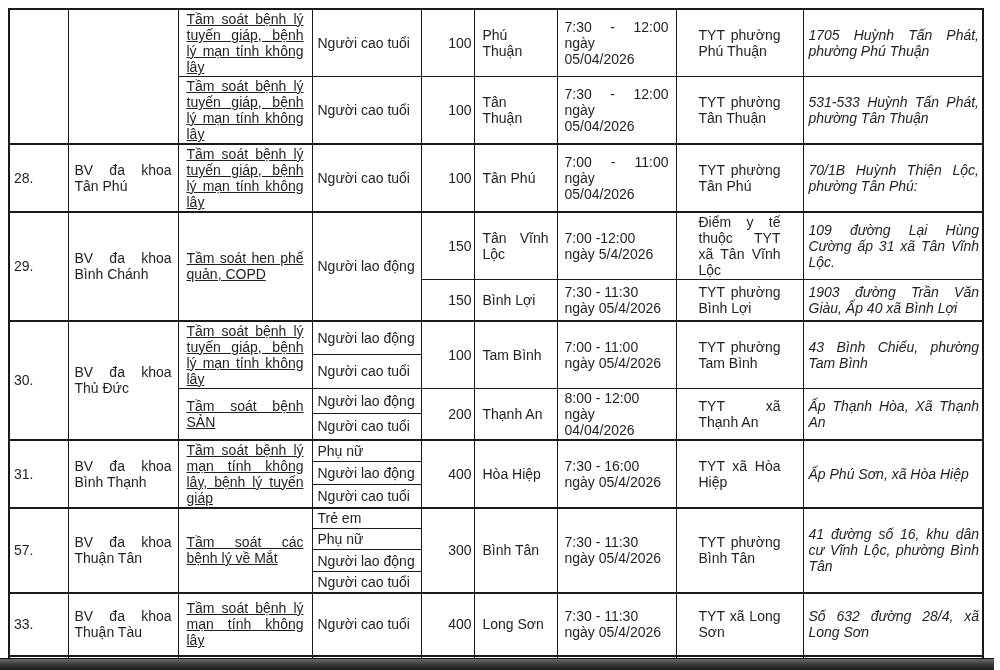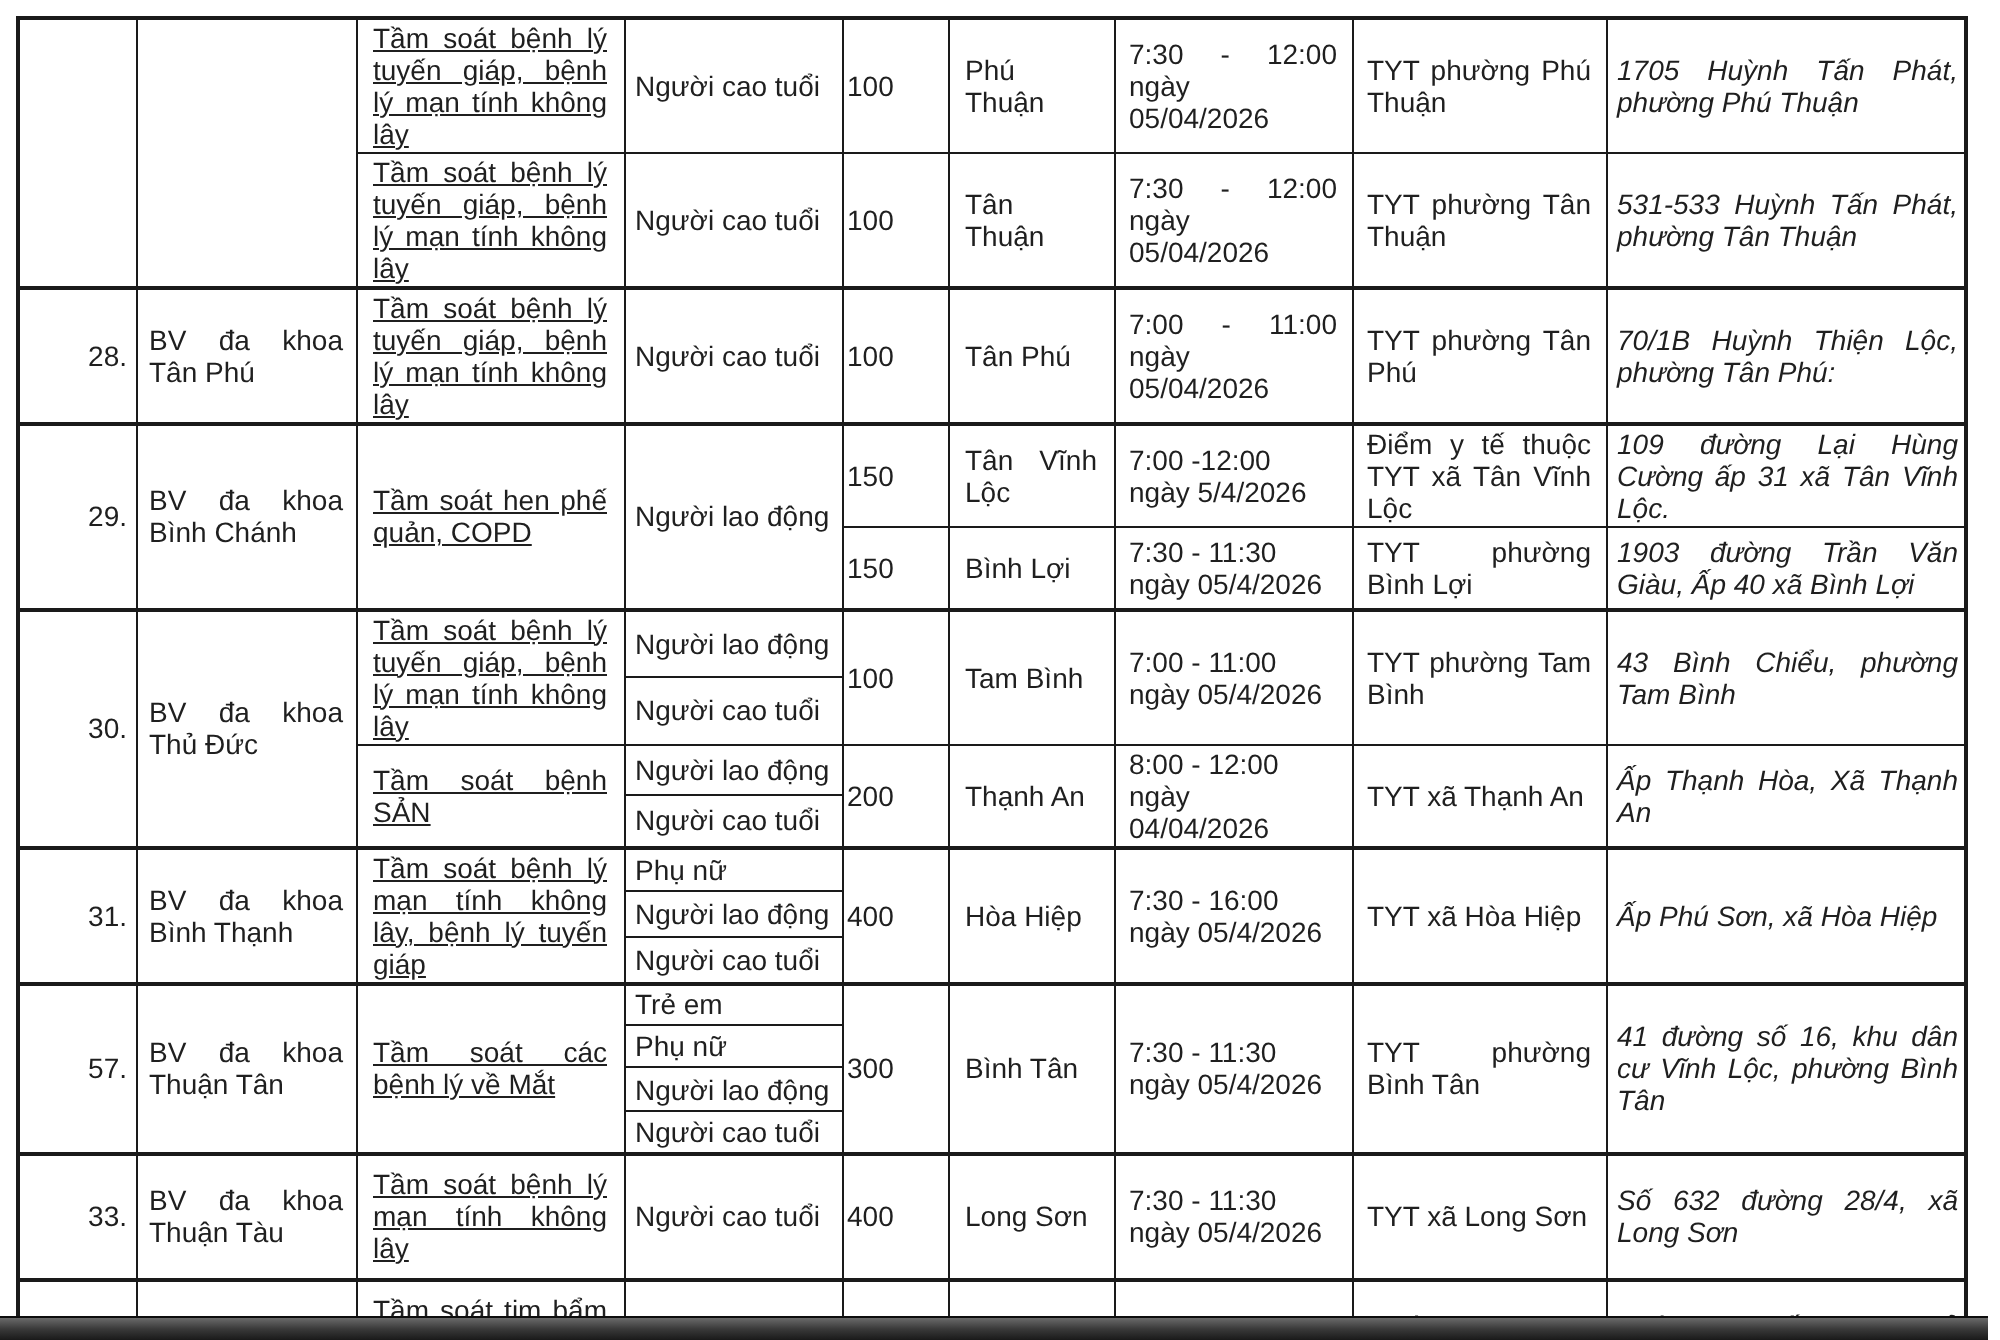--- a/index.html
+++ b/index.html
@@ -15,29 +15,29 @@
     border:2px solid #1a1a1a;
   }
   td{
     border:1px solid #1a1a1a;
     padding:1px 7px;
     vertical-align:middle;
     overflow:hidden;
     word-wrap:break-word;
   }
   tr.gt > td{border-top-width:2px;}
-  td.c-stt{text-align:right;padding:1px 4px;}
+  td.c-stt{text-align:left;padding:1px 4px;}
   td.c-hosp{text-align:justify;padding:11px 6px;}
   td.c-screen{text-align:justify;padding:1px 8px;text-decoration:underline;}
   td.c-target{padding:1px 5px;white-space:nowrap;margin-top:42px;}
-  td.c-qty{text-align:left;padding:1px 2px;}
+  td.c-qty{text-align:right;padding:1px 2px;}
   td.c-loc{text-align:justify;padding:1px 8px;}
   td.c-time{padding:1px 7px;}
   td.c-time.jt{text-align:justify;}
-  td.c-venue{text-align:justify;padding:1px 7px;}
+  td.c-venue{text-align:justify;padding:1px 22px;}
   td.c-addr{text-align:justify;padding:1px 3px 1px 5px;font-style:italic;}
   .bottom-bar{
     position:absolute;left:0;top:658px;width:994px;height:12px;
     background:linear-gradient(180deg,#6a6a6a 0%,#3a3a3a 45%,#141414 100%);
     border-top:1px solid #0d0d0d;
   }
 </style>
 </head>
 <body>
 

